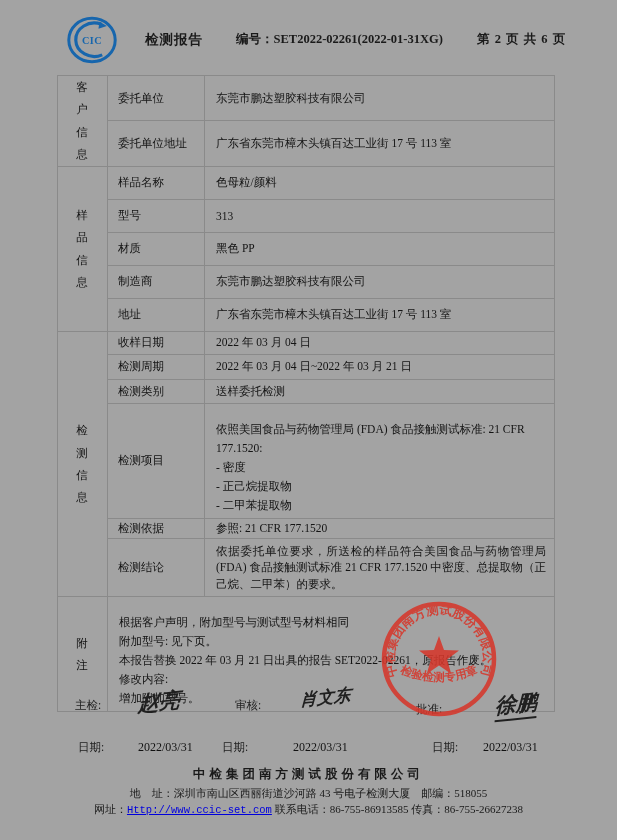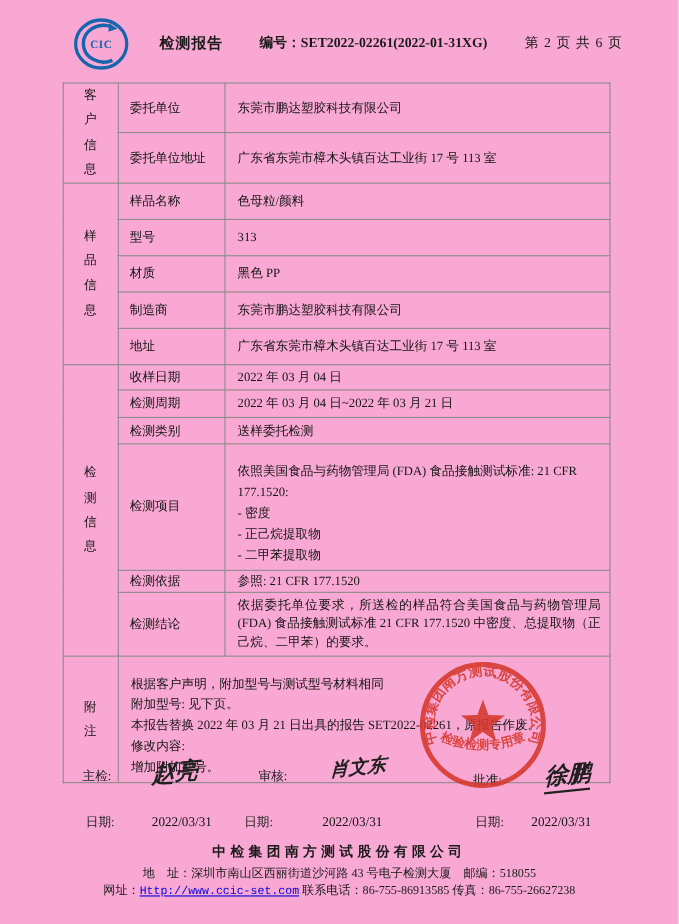--- a/index.html
+++ b/index.html
@@ -1,26 +1,26 @@
 <!DOCTYPE html>
 <html><head>
 <meta charset="utf-8">
 <style>
   * { margin:0; padding:0; box-sizing:border-box; }
   html,body { background:#ffffff; }
   .page {
-    position:relative; width:617px; height:840px; background:#f9a8d4;
+    position:relative; width:617px; height:840px; background:#a3a3a3;
     font-family:"Liberation Serif","DejaVu Serif",serif;
     color:#1a1a1a; overflow:hidden;
   }
   
   .logo { position:absolute; left:64px; top:14px; width:56px; height:52px; }
   .hdr-title { position:absolute; left:145px; top:31px; font-size:13.5px; font-weight:bold; letter-spacing:1px; }
   .hdr-no { position:absolute; left:236px; top:31px; font-size:12.5px; font-weight:bold; }
-  .hdr-page { position:absolute; left:477px; top:31px; font-size:12.5px; font-weight:normal; letter-spacing:1px; }
+  .hdr-page { position:absolute; left:477px; top:31px; font-size:12.5px; font-weight:bold; letter-spacing:1px; }
   
   .report-table {
     position:absolute; left:57px; top:75px; width:498px;
     border-collapse:collapse; table-layout:fixed;
     font-size:11.5px; color:#141414;
   }
   .report-table td { border:1px solid #8a8a8a; vertical-align:middle; }
   td.sec { text-align:center; }
   .seclab { display:inline-block; width:2.15em; word-break:break-all; line-height:1.95; letter-spacing:1px; }
   td.lab { padding-left:10px; }
@@ -151,21 +151,21 @@
     </text>
     <text font-size="11.5" font-weight="bold" fill="#d6372b" font-family="Liberation Serif, serif">
       <textPath href="#botPath" startOffset="50%" text-anchor="middle">检验检测专用章</textPath>
     </text>
   </svg>
 
   <div class="sig-role" style="left:75px; top:698px;text-align:right;">主检:</div>
   <div class="sig-name" style="left:138px; top:688px;">赵亮</div>
   <div class="sig-role" style="left:235px; top:698px;">审核:</div>
   <div class="sig-name" style="left:300px; top:686px; font-size:17px;">肖文东</div>
-  <div class="sig-role" style="left:430px; top:702px;font-family:Liberation Serif, serif;">批准:</div>
+  <div class="sig-role" style="left:416px; top:702px;font-family:Liberation Serif, serif;">批准:</div>
   <div class="sig-name" style="left:495px; top:690px; border-bottom:2px solid #202020;">徐鹏</div>
 
   <div class="date-label" style="left:78px; top:740px;">日期:</div>
   <div class="date-val" style="left:138px; top:740px;">2022/03/31</div>
   <div class="date-label" style="left:222px; top:740px;">日期:</div>
   <div class="date-val" style="left:293px; top:740px;">2022/03/31</div>
   <div class="date-label" style="left:432px; top:740px;">日期:</div>
   <div class="date-val" style="left:483px; top:740px;">2022/03/31</div>
 
   <div class="ft-company">中检集团南方测试股份有限公司</div>

